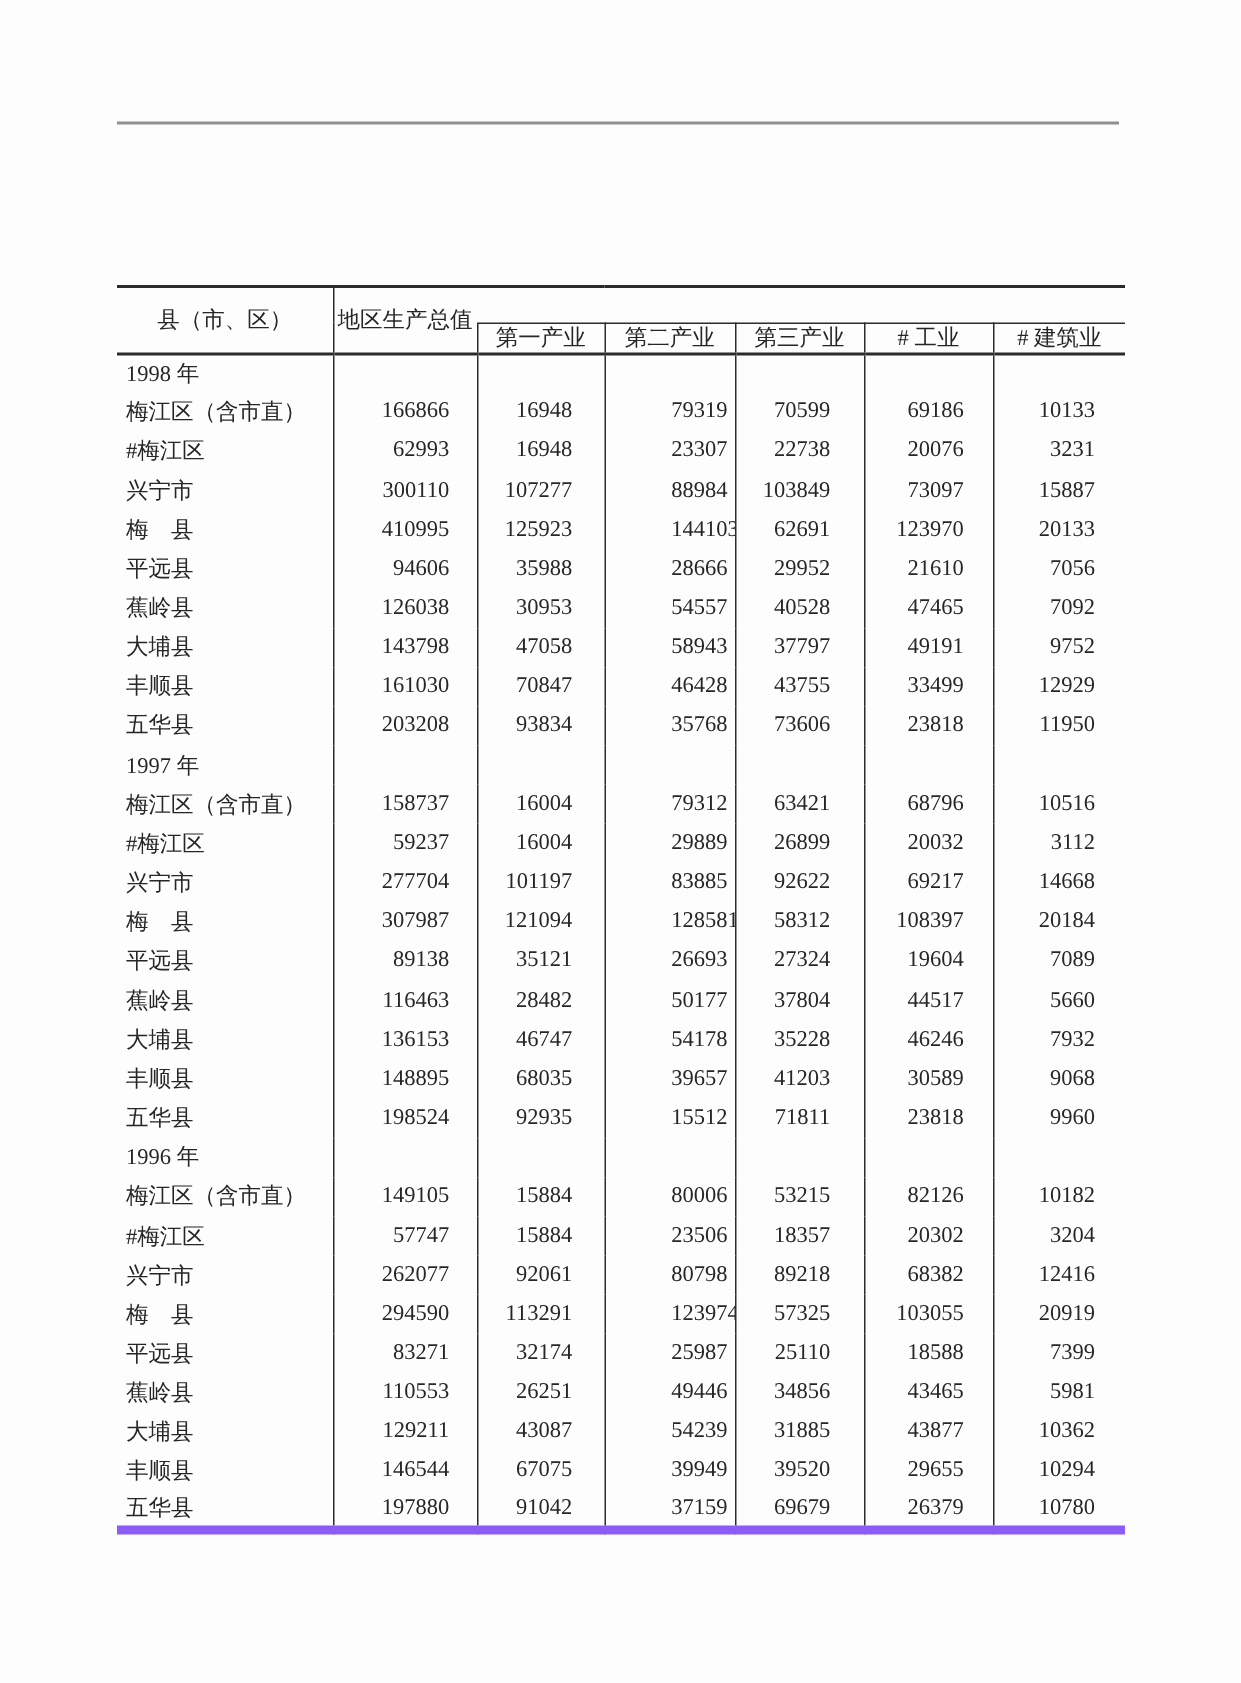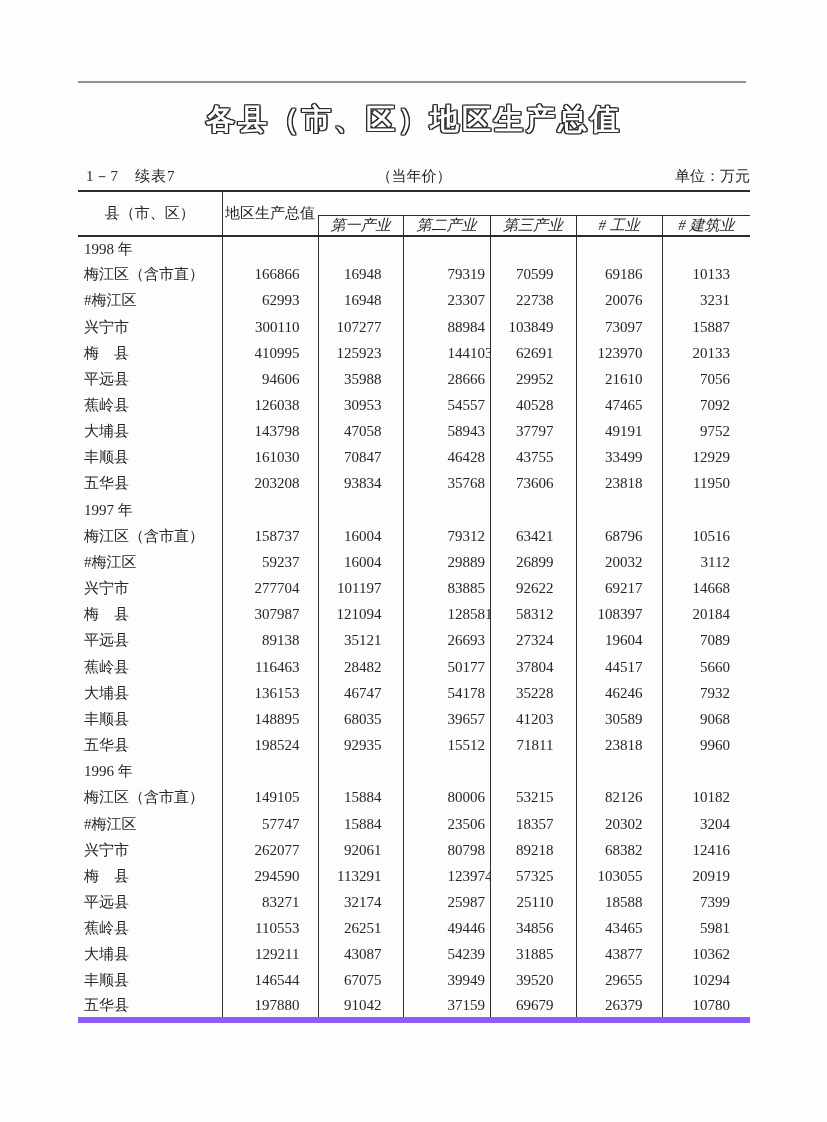--- a/index.html
+++ b/index.html
@@ -63,21 +63,21 @@
     overflow: hidden;
     white-space: nowrap;
   }
   thead .span-cell {
     text-align: center;
     vertical-align: middle;
     border-bottom: 2px solid #2b2b2b;
   }
   thead .c2h { border-left: 1.5px solid #2b2b2b; }
   thead tr.rowA { height: 24px; }
-  thead tr.rowB { height: 16px; font-style: italic; }
+  thead tr.rowB { height: 16px; }
   thead td.strip { border-bottom: 1.5px solid #2b2b2b; }
   thead th.sub {
     text-align: center;
     vertical-align: middle;
     border-left: 1.5px solid #2b2b2b;
     border-bottom: 2px solid #2b2b2b;
   }
   tbody tr { height: 26.17px; }
   tbody td { vertical-align: middle; }
   tbody td.name {
@@ -95,27 +95,21 @@
   tbody td.v4 { padding-right: 19px; }
   tbody td.v5 { padding-right: 20px; }
 </style>
 </head>
 <body>
 
 <div class="page">
 
   <div class="top-rule"></div>
 
-  <h1 class="title">各县（市、区）地区生产总值</h1>
-
-  <div class="meta">
-    <span class="m-left">1－7　续表7</span>
-    <span class="m-center">（当年价）</span>
-    <span class="m-right">单位：万元</span>
-  </div>
+
 
   <table class="gdp">
     <colgroup>
       <col style="width:144px">
       <col style="width:96px">
       <col style="width:85px">
       <col style="width:87px">
       <col style="width:86px">
       <col style="width:86px">
       <col style="width:88px">

